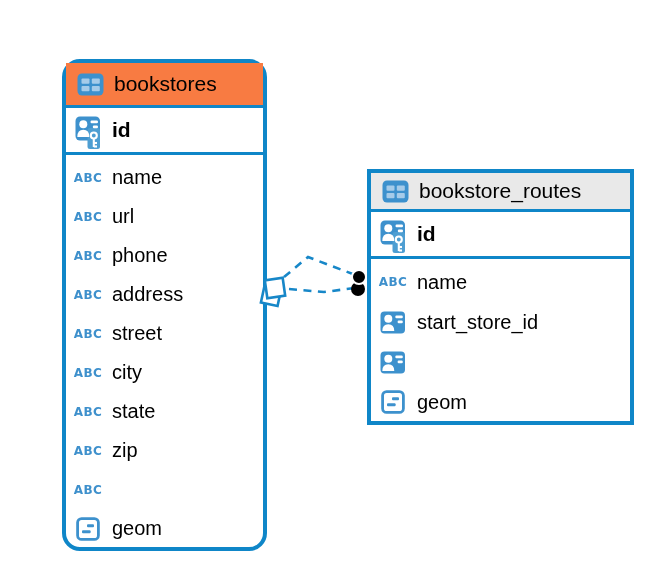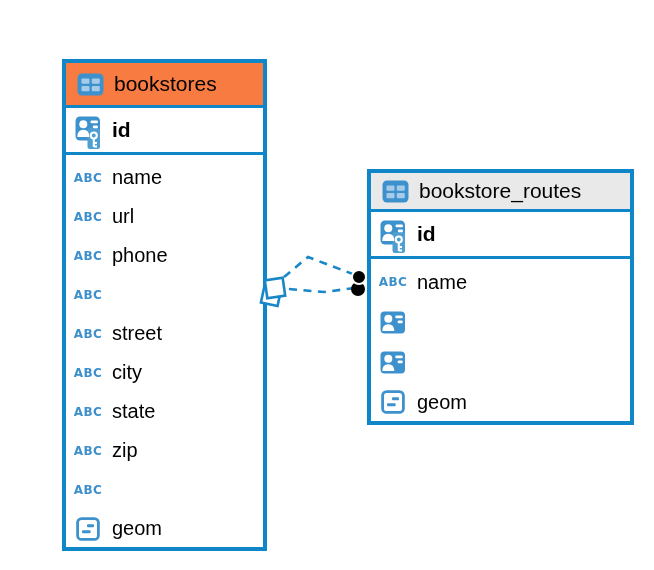--- a/index.html
+++ b/index.html
@@ -32,21 +32,21 @@
     letter-spacing:0.4px;color:#3E90CC;line-height:1;
   }
   .conn-overlay{position:absolute;left:0;top:0;z-index:5;pointer-events:none;}
   .dash{stroke:#1787C8;stroke-width:2.6;fill:none;stroke-dasharray:8 6.5;}
 </style>
 </head>
 <body>
 
 <div class="canvas">
 
-  <div class="erd-table" id="bookstores" style="left:62px;top:59px;width:205px;height:492px;">
+  <div class="erd-table" id="bookstores" style="left:62px;top:59px;width:205px;height:492px;border-radius:18px;">
 
     <div class="erd-header">
       <span class="icon-slot">
         <svg width="27" height="23" viewBox="0 0 27 23">
           <rect x="0.5" y="0.5" width="26" height="22" rx="4.5" fill="#3D91CD"></rect>
           <rect x="4.5" y="5.5" width="8" height="5.2" rx="1" fill="#A5CBE9"></rect>
           <rect x="14.8" y="5.5" width="8" height="5.2" rx="1" fill="#A5CBE9"></rect>
           <rect x="4.5" y="13" width="8" height="5.2" rx="1" fill="#A5CBE9"></rect>
           <rect x="14.8" y="13" width="8" height="5.2" rx="1" fill="#A5CBE9"></rect>
         </svg>
@@ -88,20 +88,21 @@
       <div class="erd-colrow">
         <span class="icon-slot">
             <span class="abc">ABC</span>
           </span>
         <span>phone</span>
       </div>
       <div class="erd-colrow">
         <span class="icon-slot">
             <span class="abc">ABC</span>
           </span>
+        <span>address</span>
       </div>
       <div class="erd-colrow">
         <span class="icon-slot">
             <span class="abc">ABC</span>
           </span>
         <span>street</span>
       </div>
       <div class="erd-colrow">
         <span class="icon-slot">
             <span class="abc">ABC</span>
@@ -181,20 +182,21 @@
       <div class="erd-colrow">
         <span class="icon-slot">
           <svg width="26" height="23" viewBox="0 0 26 23">
             <rect x="0.5" y="0.5" width="24.5" height="22" rx="4" fill="#3D91CD"></rect>
             <circle cx="8.3" cy="7.8" r="4" fill="#fff"></circle>
             <path d="M2.3 20 q0 -6.8 6 -6.8 q6 0 6 6.8 z" fill="#fff"></path>
             <rect x="15.3" y="4.5" width="7.5" height="2.8" rx="1.2" fill="#fff"></rect>
             <rect x="17.6" y="9.5" width="5.2" height="2.8" rx="1.2" fill="#fff"></rect>
           </svg>
         </span>
+        <span>start_store_id</span>
       </div>
       <div class="erd-colrow">
         <span class="icon-slot">
           <svg width="26" height="23" viewBox="0 0 26 23">
             <rect x="0.5" y="0.5" width="24.5" height="22" rx="4" fill="#3D91CD"></rect>
             <circle cx="8.3" cy="7.8" r="4" fill="#fff"></circle>
             <path d="M2.3 20 q0 -6.8 6 -6.8 q6 0 6 6.8 z" fill="#fff"></path>
             <rect x="15.3" y="4.5" width="7.5" height="2.8" rx="1.2" fill="#fff"></rect>
             <rect x="17.6" y="9.5" width="5.2" height="2.8" rx="1.2" fill="#fff"></rect>
           </svg>

